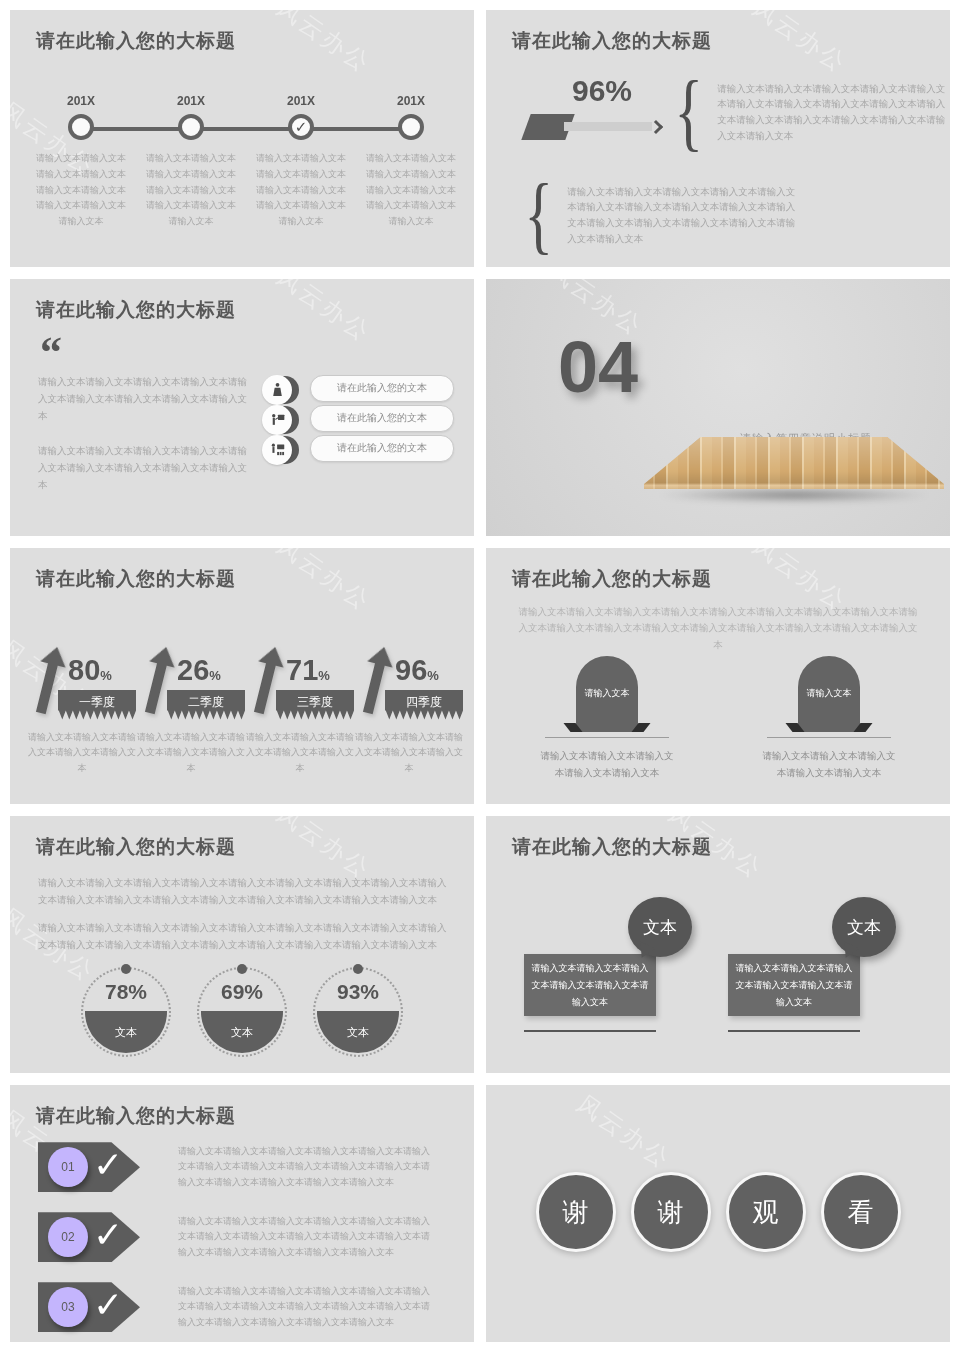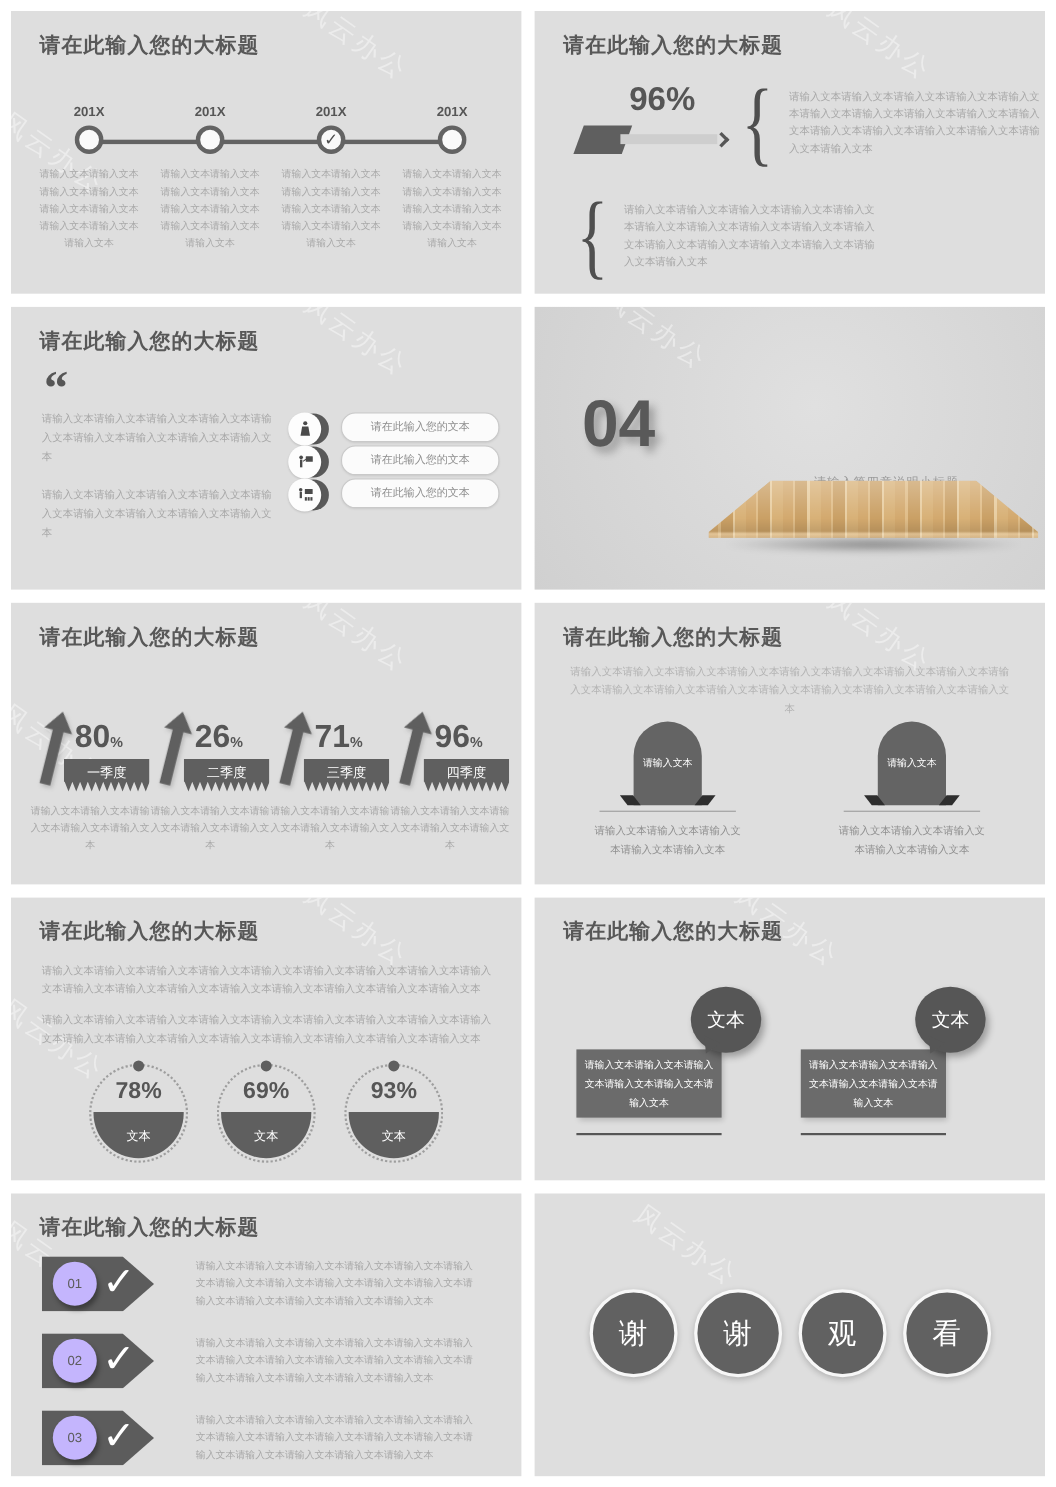--- a/index.html
+++ b/index.html
@@ -40,21 +40,21 @@
   .s3-item{display:flex;align-items:flex-start;height:30px;position:relative;}
   .s3-badge{position:relative;width:38px;height:30px;flex:0 0 38px;}
   .s3-badge .moon{position:absolute;left:9px;top:1px;width:28px;height:28px;border-radius:50%;background:#595959;}
   .s3-iconcircle{position:absolute;left:0;top:0;width:30px;height:30px;border-radius:50%;background:#fdfdfd;
                  display:flex;align-items:center;justify-content:center;box-shadow:0 1px 2px rgba(0,0,0,.15);}
   .s3-pill{margin-left:10px;width:142px;height:25px;border:1px solid #c9c9c9;border-radius:13px;background:#fbfbfb;
            display:flex;align-items:center;justify-content:center;font-size:10px;color:#8d8d8d;box-shadow:0 1px 2px rgba(0,0,0,.08);}
 
   
   .slide.s4{background:radial-gradient(circle at 55% 35%, #e0e0e0, #d0d0d0);}
-  .s4-num{position:absolute;top:52px;left:43px;font-size:60px;font-weight:700;color:#595959;text-shadow:5px 6px 8px rgba(0,0,0,.28);line-height:1;margin-top:24px;}
+  .s4-num{position:absolute;top:52px;left:72px;font-size:72px;font-weight:700;color:#595959;text-shadow:5px 6px 8px rgba(0,0,0,.28);line-height:1;}
   .s4-title{position:absolute;top:86px;left:212px;font-size:25px;color:#6e6e6e;letter-spacing:2px;}
   .s4-sub{position:absolute;top:152px;left:254px;font-size:11px;color:#9a9a9a;letter-spacing:1px;}
   .s4-floor{position:absolute;top:158px;left:158px;width:300px;height:62px;}
   .s4-wood{position:absolute;inset:0;clip-path:polygon(19% 0,81% 0,100% 76%,100% 84%,0 84%,0 76%);
            background:repeating-linear-gradient(90deg,#d3a96e 0 9px,#e0bd88 9px 11px,#caa065 11px 22px,#e8cda0 22px 24px,#d8b177 24px 34px);}
   .s4-wood::after{content:'';position:absolute;inset:0;clip-path:inherit;
            background:linear-gradient(180deg,rgba(255,255,255,.28),rgba(0,0,0,0) 55%,rgba(0,0,0,.10) 74%,rgba(255,245,225,.35) 78%,rgba(120,80,30,.35) 100%);}
   .s4-shadow{position:absolute;left:4%;right:4%;top:50px;height:16px;border-radius:50%;
              background:radial-gradient(ellipse at center,rgba(0,0,0,.38),rgba(0,0,0,0) 70%);filter:blur(3px);}
 

